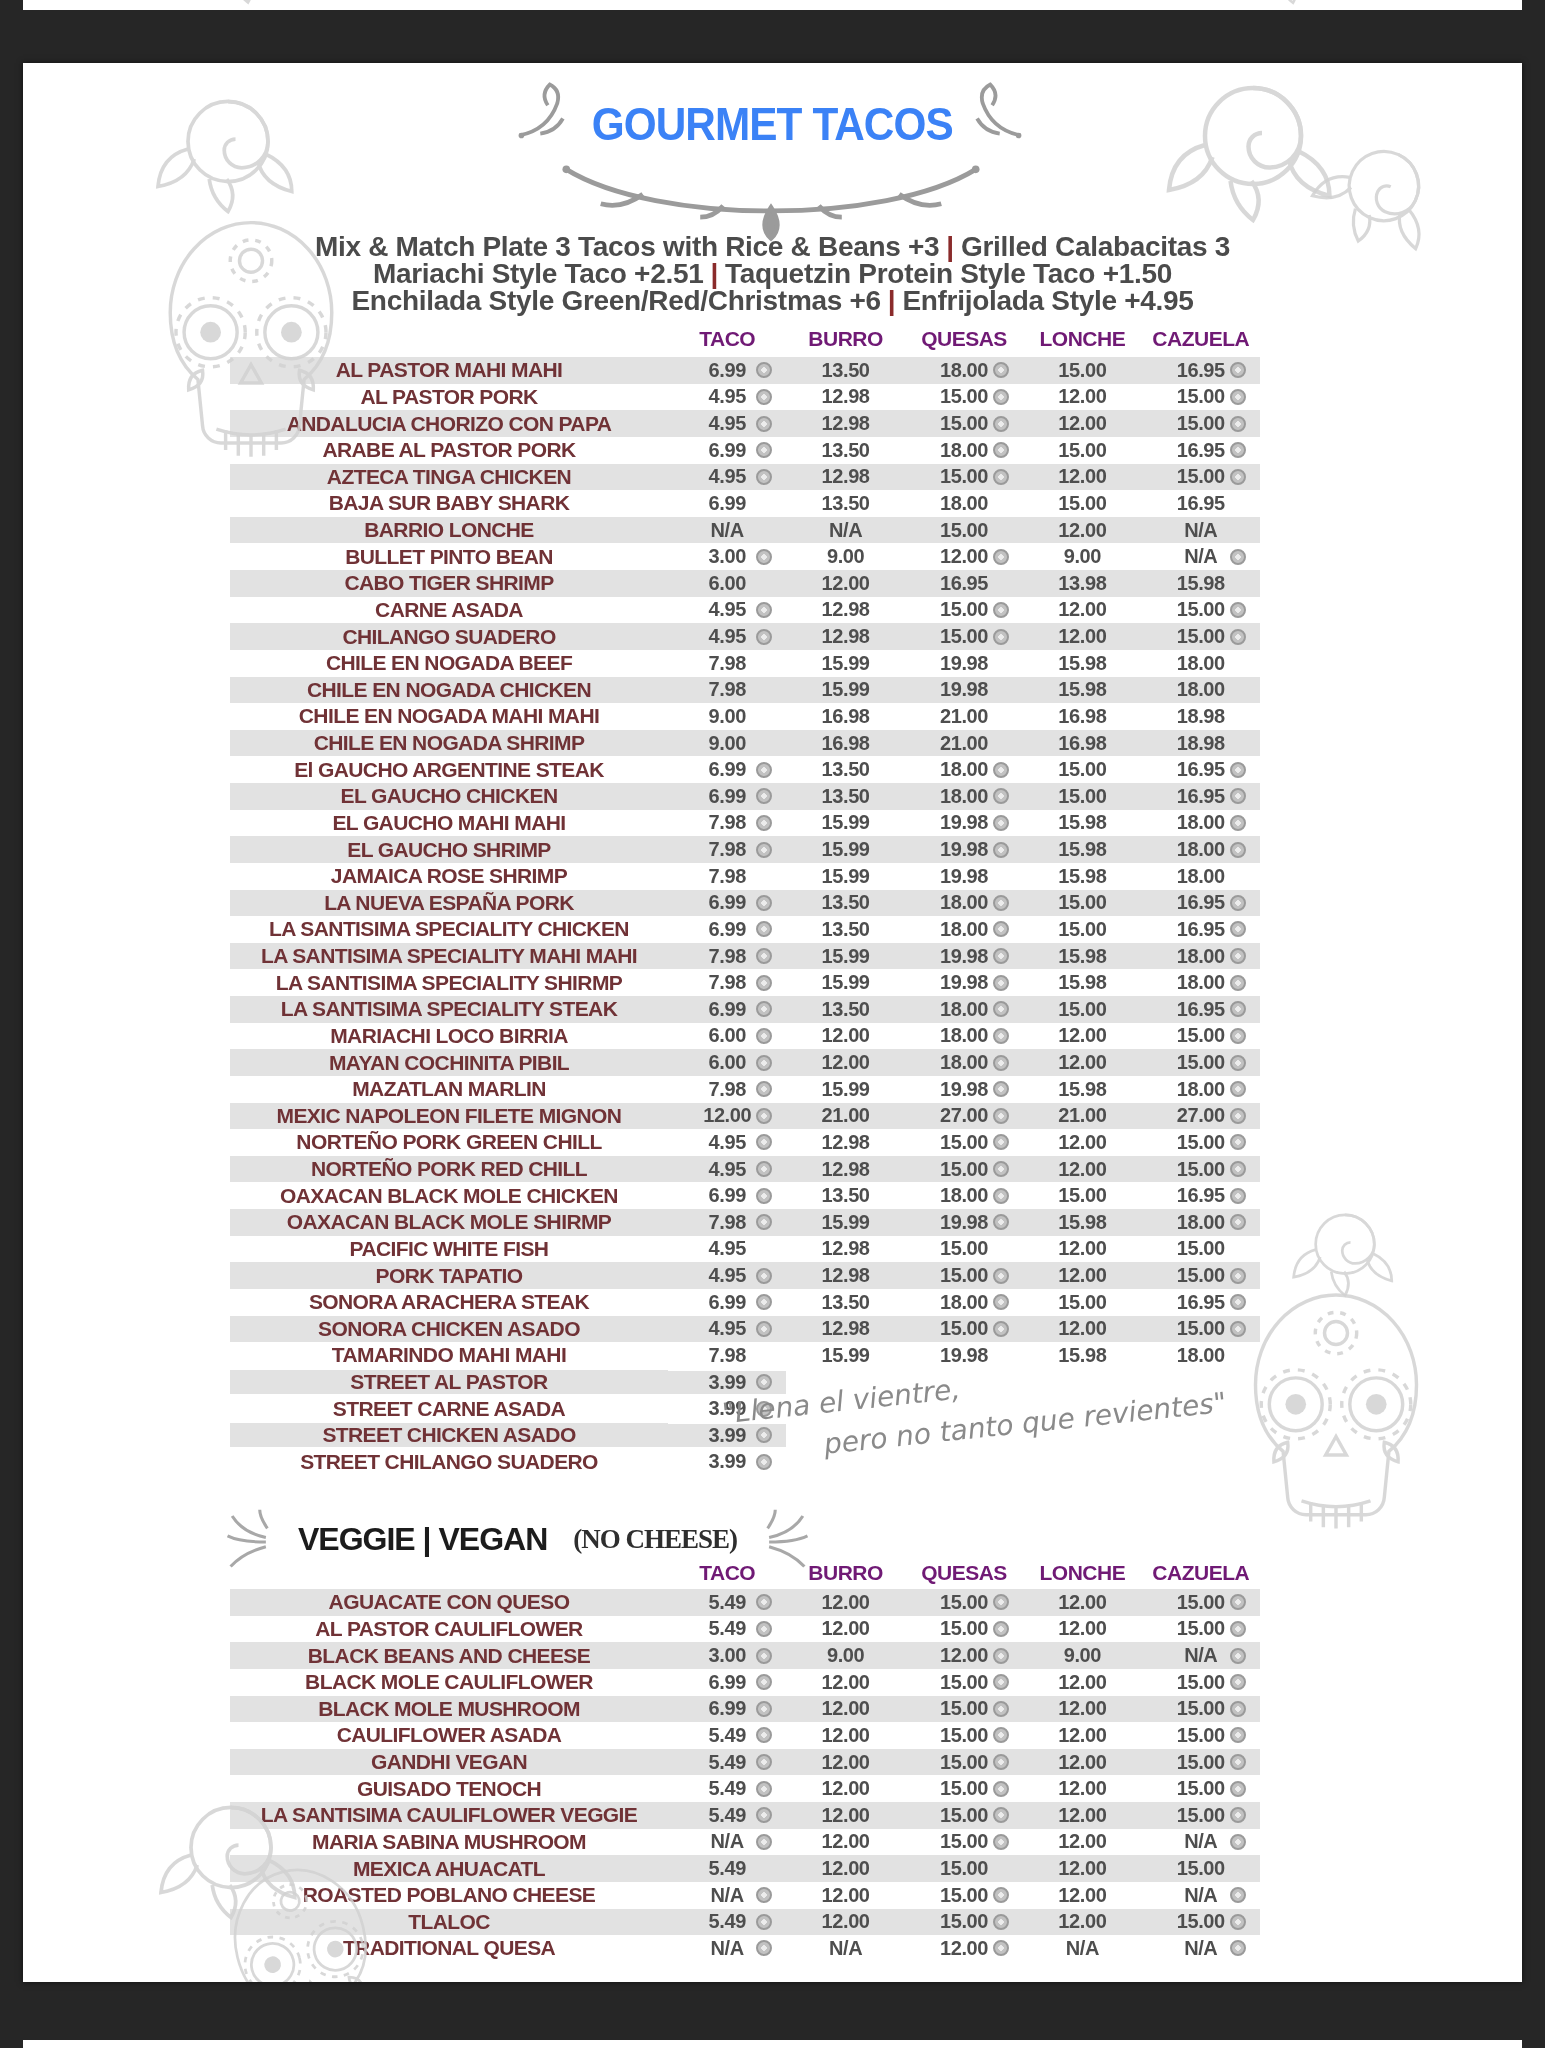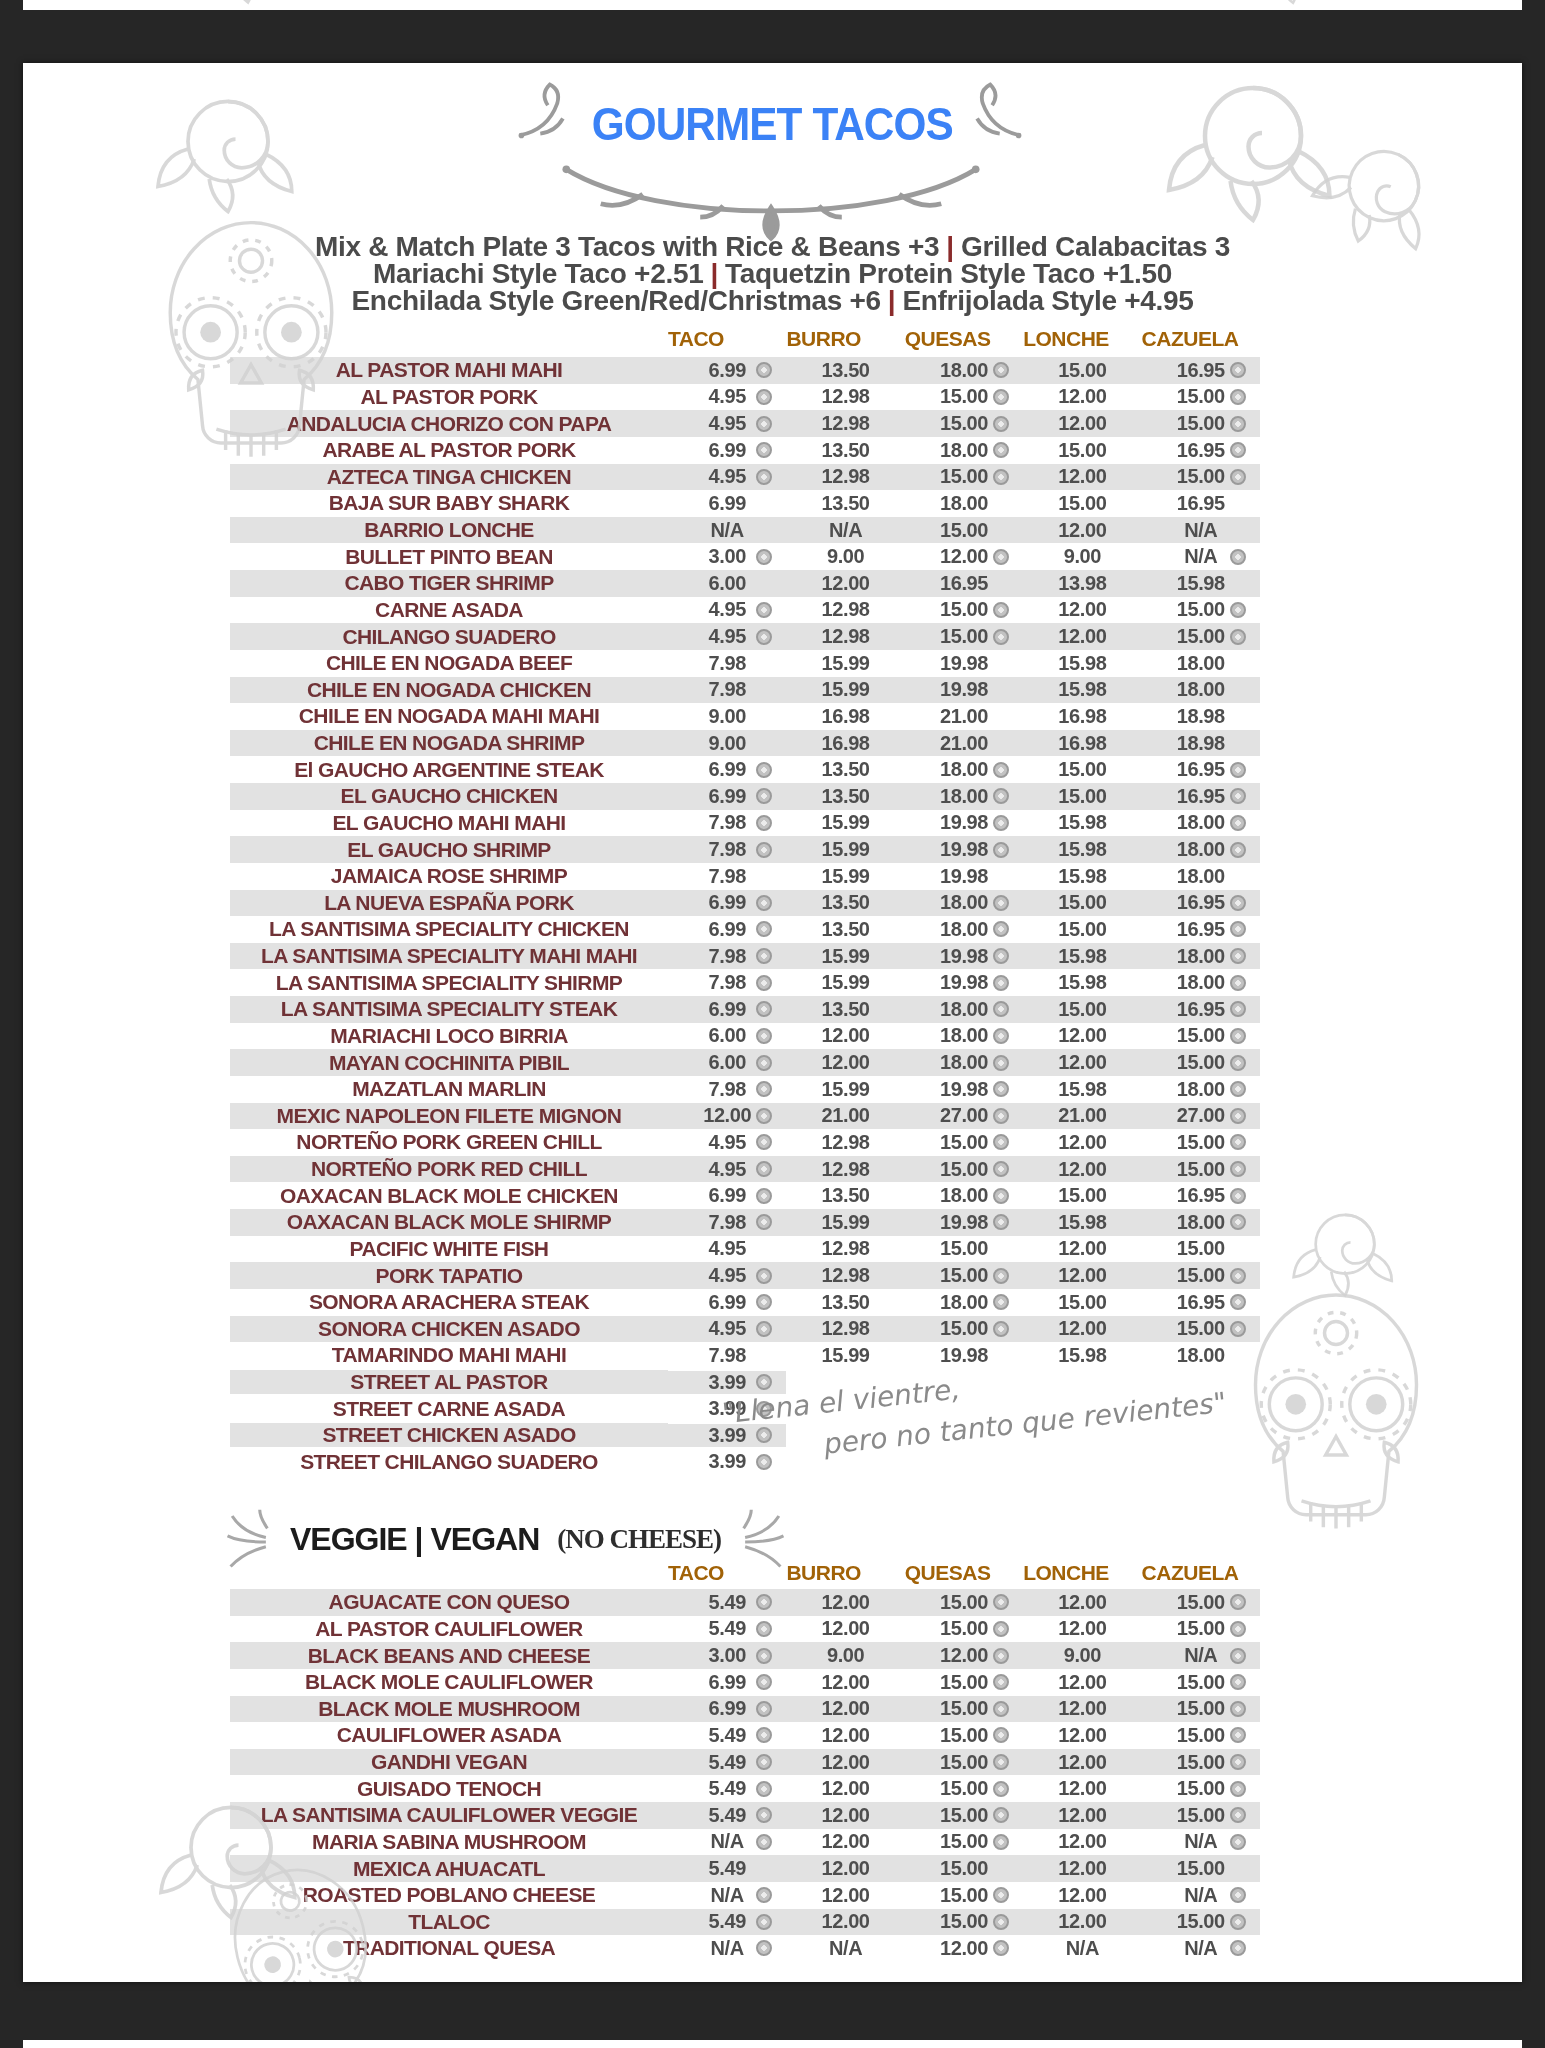--- a/index.html
+++ b/index.html
@@ -33,22 +33,22 @@
   
   .thead{position:absolute;left:207px;width:1030px;height:28px;display:flex;align-items:center;z-index:2;}
   #main-head{top:262px;}
   #veg-head{top:1496px;}
   .rows{position:absolute;left:207px;width:1030px;z-index:2;}
   #main-rows{top:294px;}
   #veg-rows{top:1526px;}
   .cell{box-sizing:border-box;}
   .cell.nm{width:438px;text-align:center;font-weight:bold;font-size:21px;
            color:#703236;letter-spacing:-0.6px;white-space:nowrap;}
-  .cell.hd{width:118.4px;text-align:left;font-weight:bold;font-size:21px;
-           color:#a16207;letter-spacing:-0.5px;}
+  .cell.hd{width:118.4px;text-align:center;font-weight:bold;font-size:21px;
+           color:#701a75;letter-spacing:-0.5px;}
   .cell.pr{width:118.4px;text-align:center;position:relative;font-weight:bold;
            font-size:20px;color:#4e4e4e;letter-spacing:-0.4px;}
   .mrow{display:flex;height:26.64px;align-items:center;}
   .mrow.shaded{background:#e2e2e2;}
   .mrow.short{background:none;}
   .mrow.short.shaded{background:none;}
   .mrow.short.shaded .cell{background:#e2e2e2;}
   .badge{
     position:absolute;left:calc(50% + 29px);top:50%;margin-top:-8px;
     width:16px;height:16px;border-radius:50%;border:2px solid #9a9a9a;
@@ -57,21 +57,21 @@
   }
   
   .quote{
     position:absolute;left:700px;top:1308px;z-index:3;
     transform:rotate(-6deg);color:#8a8a8a;font-style:italic;
     font-family:"DejaVu Sans", sans-serif;white-space:nowrap;
   }
   .quote .l1{font-size:28px;}
   .quote .l2{font-size:28px;margin-left:98px;margin-top:8px;}
   
-  .veg-title{position:absolute;left:203px;top:1444px;display:flex;align-items:center;gap:18px;z-index:2;}
+  .veg-title{position:absolute;left:203px;top:1444px;display:flex;align-items:center;gap:26px;z-index:2;}
   .veg-title .vt-main{font-size:32px;font-weight:bold;color:#1c1c1c;letter-spacing:-1px;}
   .veg-title .vt-sub{font-size:27px;font-weight:bold;color:#2e2e2e;letter-spacing:-1px;font-family:Liberation Serif, serif;}
   .burst{width:46px;height:64px;}
   .burst.mir{transform:scaleX(-1);}
   
   .art{position:absolute;pointer-events:none;z-index:3;opacity:.85;}
 </style>
 </head>
 <body>
 

